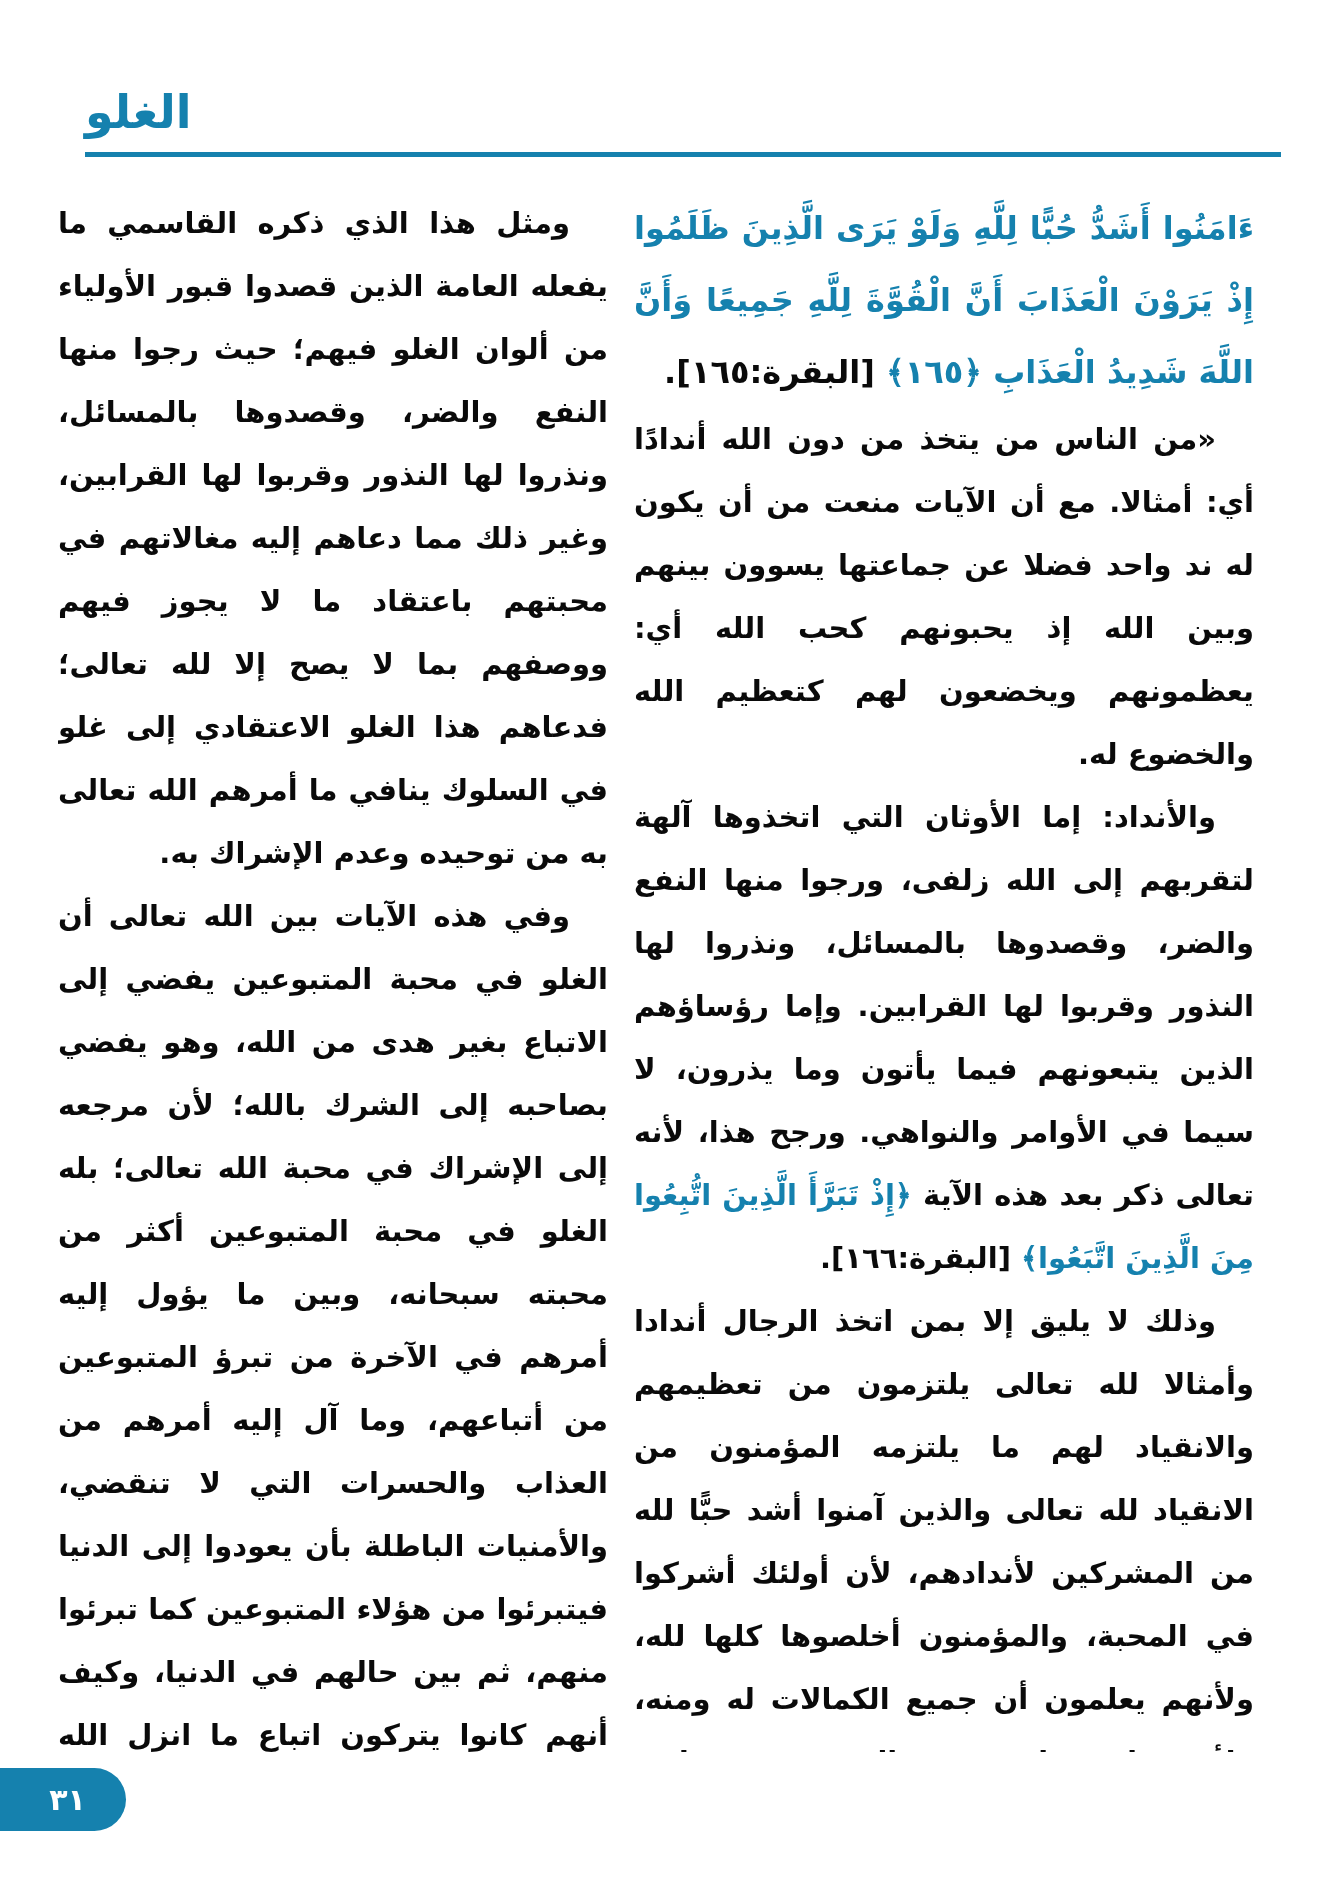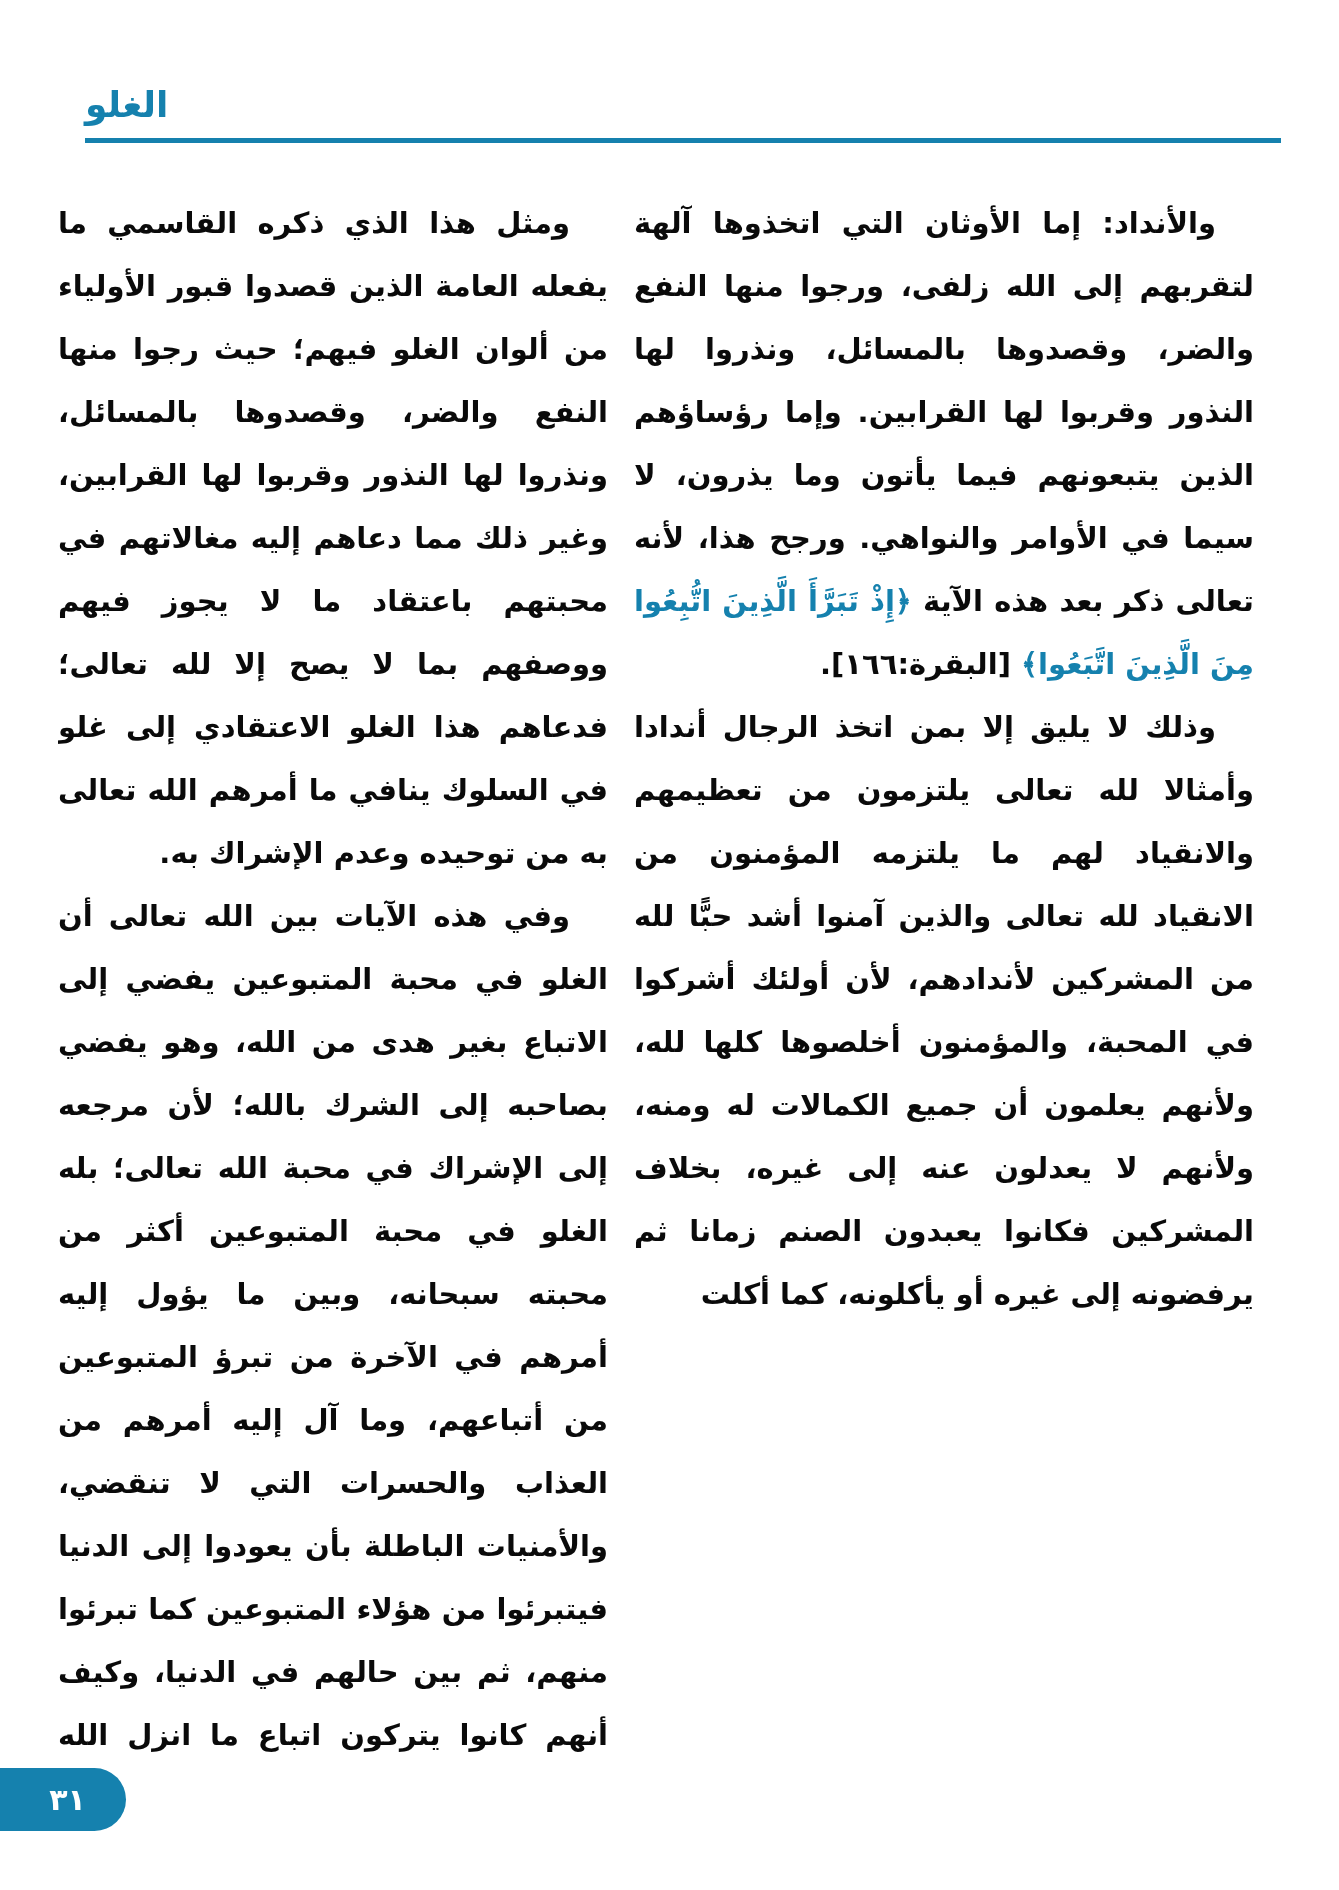--- a/index.html
+++ b/index.html
@@ -9,21 +9,21 @@
     background:#ffffff;
     direction:rtl;
     font-family:"DejaVu Sans", sans-serif;
     overflow:hidden;
     color:#0a0a0a;
   }
   
   .header { position:absolute; top:80px; left:85px; right:58px; }
   .header-title {
     text-align:left;
-    font-size:36px;
+    font-size:46px;
     font-weight:bold;
     color:var(--accent);
     line-height:1.4;
     direction:rtl;
   }
   .header-rule { margin-top:8px; height:5px; background:var(--accent); }
 
   
   .content {
     position:absolute; top:192px; left:58px; right:85px;
@@ -85,20 +85,22 @@
 
 <div class="page" style="--accent: #1581ae;">
 
   <div class="header">
     <div class="header-title">الغلو</div>
     <div class="header-rule"></div>
   </div>
 
   <div class="content">
     <div class="col col-first">
+        <p class="para verse"><span class="quran">ءَامَنُوا أَشَدُّ حُبًّا لِلَّهِ وَلَوْ يَرَى الَّذِينَ ظَلَمُوا إِذْ يَرَوْنَ الْعَذَابَ أَنَّ الْقُوَّةَ لِلَّهِ جَمِيعًا وَأَنَّ اللَّهَ شَدِيدُ الْعَذَابِ ﴿١٦٥﴾</span><span class="normal"> [البقرة:١٦٥].</span></p>
+        <p class="para indent"><span class="normal">«من الناس من يتخذ من دون الله أندادًا أي: أمثالا. مع أن الآيات منعت من أن يكون له ند واحد فضلا عن جماعتها يسوون بينهم وبين الله إذ يحبونهم كحب الله أي: يعظمونهم ويخضعون لهم كتعظيم الله والخضوع له.</span></p>
         <p class="para indent"><span class="normal">والأنداد: إما الأوثان التي اتخذوها آلهة لتقربهم إلى الله زلفى، ورجوا منها النفع والضر، وقصدوها بالمسائل، ونذروا لها النذور وقربوا لها القرابين. وإما رؤساؤهم الذين يتبعونهم فيما يأتون وما يذرون، لا سيما في الأوامر والنواهي. ورجح هذا، لأنه تعالى ذكر بعد هذه الآية </span><span class="quran">﴿إِذْ تَبَرَّأَ الَّذِينَ اتُّبِعُوا مِنَ الَّذِينَ اتَّبَعُوا﴾</span><span class="normal"> [البقرة:١٦٦].</span></p>
         <p class="para indent"><span class="normal">وذلك لا يليق إلا بمن اتخذ الرجال أندادا وأمثالا لله تعالى يلتزمون من تعظيمهم والانقياد لهم ما يلتزمه المؤمنون من الانقياد لله تعالى والذين آمنوا أشد حبًّا لله من المشركين لأندادهم، لأن أولئك أشركوا في المحبة، والمؤمنون أخلصوها كلها لله، ولأنهم يعلمون أن جميع الكمالات له ومنه، ولأنهم لا يعدلون عنه إلى غيره، بخلاف المشركين فكانوا يعبدون الصنم زمانا ثم يرفضونه إلى غيره أو يأكلونه، كما أكلت</span></p>
       </div>
 
     <div class="col col-second">
 
         <p class="para indent"><span class="normal">ومثل هذا الذي ذكره القاسمي ما يفعله العامة الذين قصدوا قبور الأولياء من ألوان الغلو فيهم؛ حيث رجوا منها النفع والضر، وقصدوها بالمسائل، ونذروا لها النذور وقربوا لها القرابين، وغير ذلك مما دعاهم إليه مغالاتهم في محبتهم باعتقاد ما لا يجوز فيهم ووصفهم بما لا يصح إلا لله تعالى؛ فدعاهم هذا الغلو الاعتقادي إلى غلو في السلوك ينافي ما أمرهم الله تعالى به من توحيده وعدم الإشراك به.</span></p>
         <p class="para indent"><span class="normal">وفي هذه الآيات بين الله تعالى أن الغلو في محبة المتبوعين يفضي إلى الاتباع بغير هدى من الله، وهو يفضي بصاحبه إلى الشرك بالله؛ لأن مرجعه إلى الإشراك في محبة الله تعالى؛ بله الغلو في محبة المتبوعين أكثر من محبته سبحانه، وبين ما يؤول إليه أمرهم في الآخرة من تبرؤ المتبوعين من أتباعهم، وما آل إليه أمرهم من العذاب والحسرات التي لا تنقضي، والأمنيات الباطلة بأن يعودوا إلى الدنيا فيتبرئوا من هؤلاء المتبوعين كما تبرئوا منهم، ثم بين حالهم في الدنيا، وكيف أنهم كانوا يتركون اتباع ما انزل الله تعالى لاتباع ما وجدوا عليه آباءهم بغير دليل ولا بينة معرضين عن هدي الله تعالى تقليدا لآبائهم وأوليائهم.</span></p>
     </div>
   </div>

